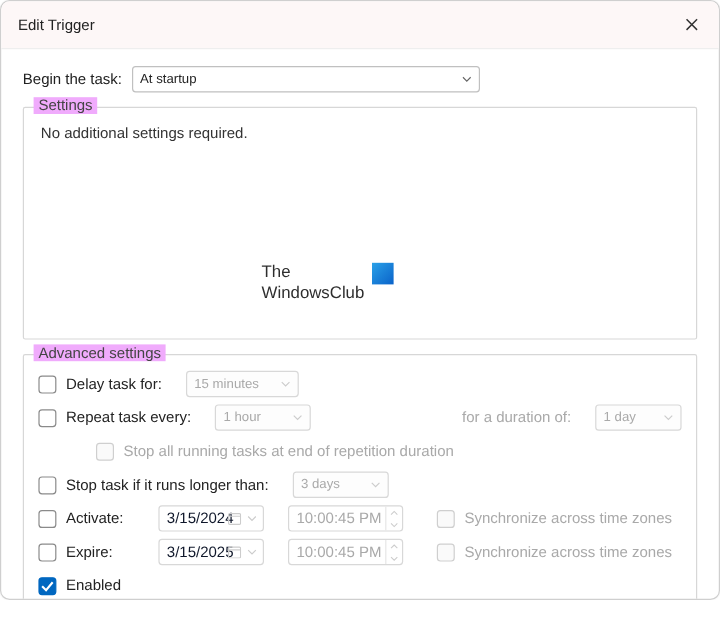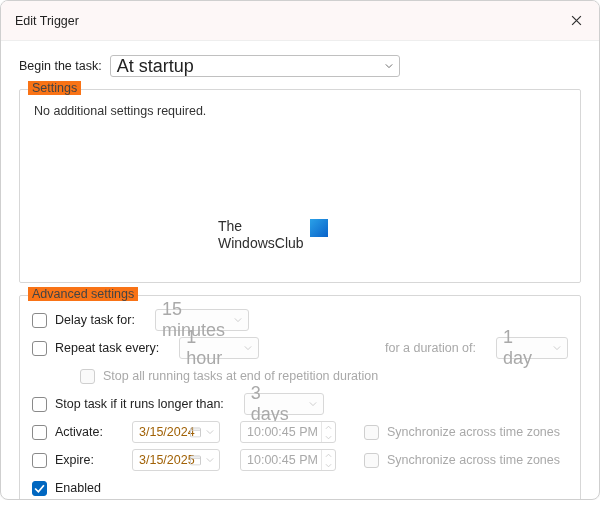--- a/index.html
+++ b/index.html
@@ -41,39 +41,39 @@
     .row { display: flex; align-items: center; gap: 8px; }
     .lbl { color: #222; }
     .combo {
       display: inline-flex; align-items: center;
       border: 1px solid #c0c0c0;
       border-radius: 3px;
       background: #fff;
       height: 22px;
       padding: 0 22px 0 6px;
       position: relative;
-      font-size: 18px;
+      font-size: 11px;
       color: #222;
     }
     .combo.disabled { color: #a9a9a9; border-color: #d8d8d8; background: #fdfdfd; }
     .combo .chev {
       position: absolute; right: 6px; top: 50%; transform: translateY(-50%);
       width: 8px; height: 8px;
     }
     .combo .chev path { stroke: #666; }
     .combo.disabled .chev path { stroke: #ccc; }
     .fieldset {
       border: 1px solid #d7d7d7;
       border-radius: 2px;
       margin: 4px 0 0 0;
       padding: 10px 12px 12px 12px;
       position: relative;
     }
     .fieldset .legend {
-      position: absolute; top: -9px; left: 8px; background: #f97316;
+      position: absolute; top: -9px; left: 8px; background: #f0abfc;
       padding: 0 4px; color: #444; font-size: 12.5px;
     }
     .settings-body {
       height: 170px;
       position: relative;
     }
     .settings-msg { color: #333; padding: 4px 2px; }
     .watermark {
       position: absolute; top: 118px; left: 186px;
       display: flex; align-items: center; gap: 6px;
@@ -103,21 +103,21 @@
     }
     .cb.disabled { border-color: #cfcfcf; background: #fafafa; }
     .cb.checked { background: #0067c0; border-color: #0067c0; }
     .cb svg { width: 11px; height: 11px; display: none; }
     .cb.checked svg { display: block; }
     .date-combo {
       display: inline-flex; align-items: center;
       border: 1px solid #d8d8d8;
       border-radius: 3px;
       height: 22px; padding: 0 24px 0 6px;
-      position: relative; color: #a16207; font-size: 12.5px;
+      position: relative; color: #0f172a; font-size: 12.5px;
       background:#fff;
     }
     .date-combo .cal {
       position: absolute; right: 18px; top: 50%; transform: translateY(-50%);
     }
     .date-combo .chev {
       position: absolute; right: 5px; top: 50%; transform: translateY(-50%);
       width: 8px; height:8px;
     }
     .date-combo .chev path { stroke:#ccc }

